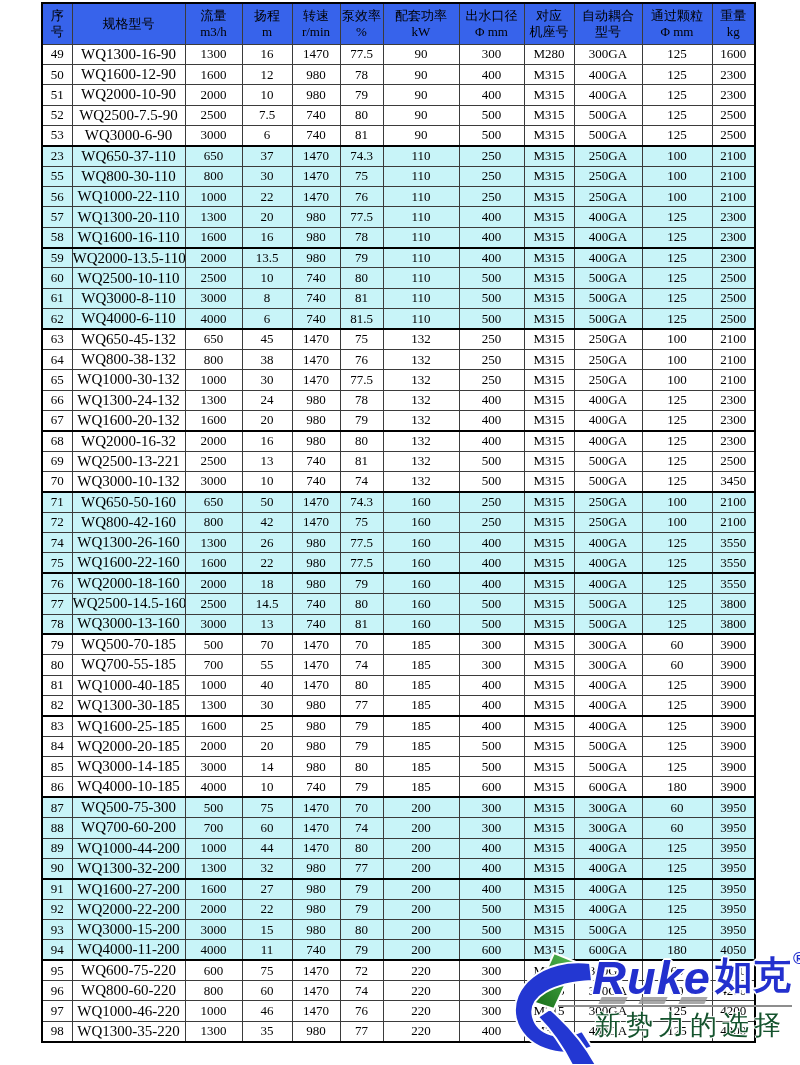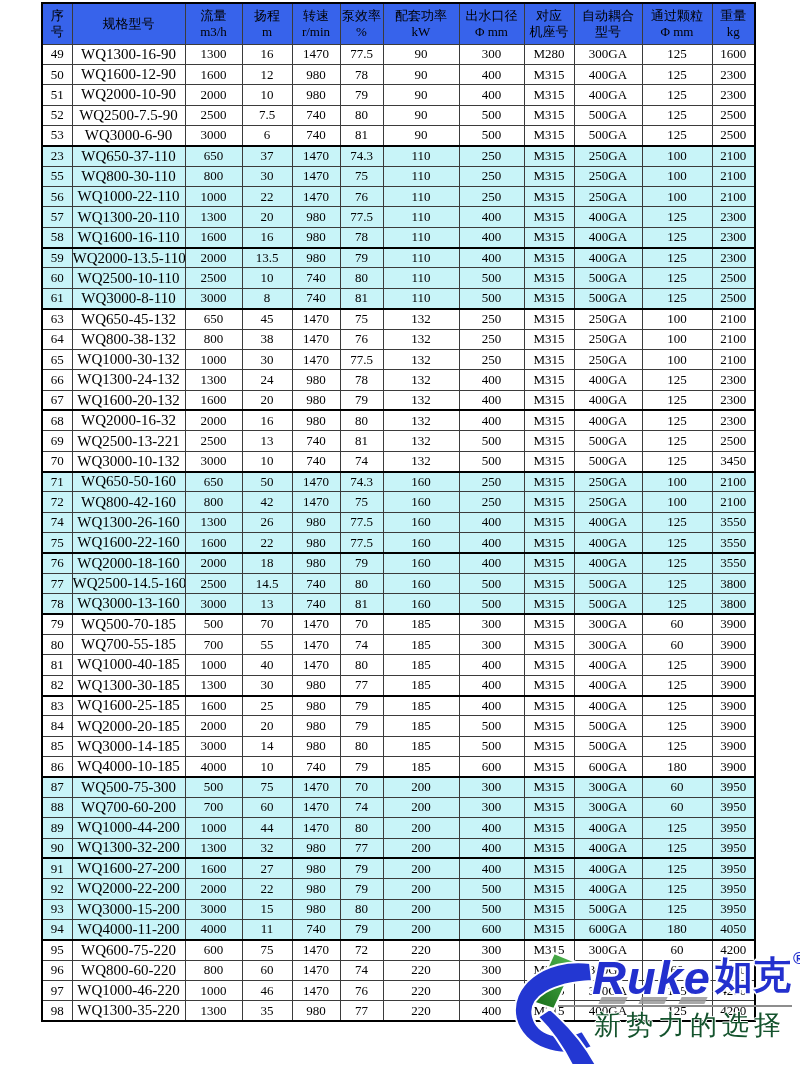--- a/index.html
+++ b/index.html
@@ -305,20 +305,34 @@
           <td>8</td>
           <td>740</td>
           <td>81</td>
           <td>110</td>
           <td>500</td>
           <td>M315</td>
           <td>500GA</td>
           <td>125</td>
           <td>2500</td>
         </tr>
+        <tr class="cyan">
+          <td>62</td>
+          <td>WQ4000-6-110</td>
+          <td>4000</td>
+          <td>6</td>
+          <td>740</td>
+          <td>81.5</td>
+          <td>110</td>
+          <td>500</td>
+          <td>M315</td>
+          <td>500GA</td>
+          <td>125</td>
+          <td>2500</td>
+        </tr>
         <tr class="thick">
           <td>63</td>
           <td>WQ650-45-132</td>
           <td>650</td>
           <td>45</td>
           <td>1470</td>
           <td>75</td>
           <td>132</td>
           <td>250</td>
           <td>M315</td>

